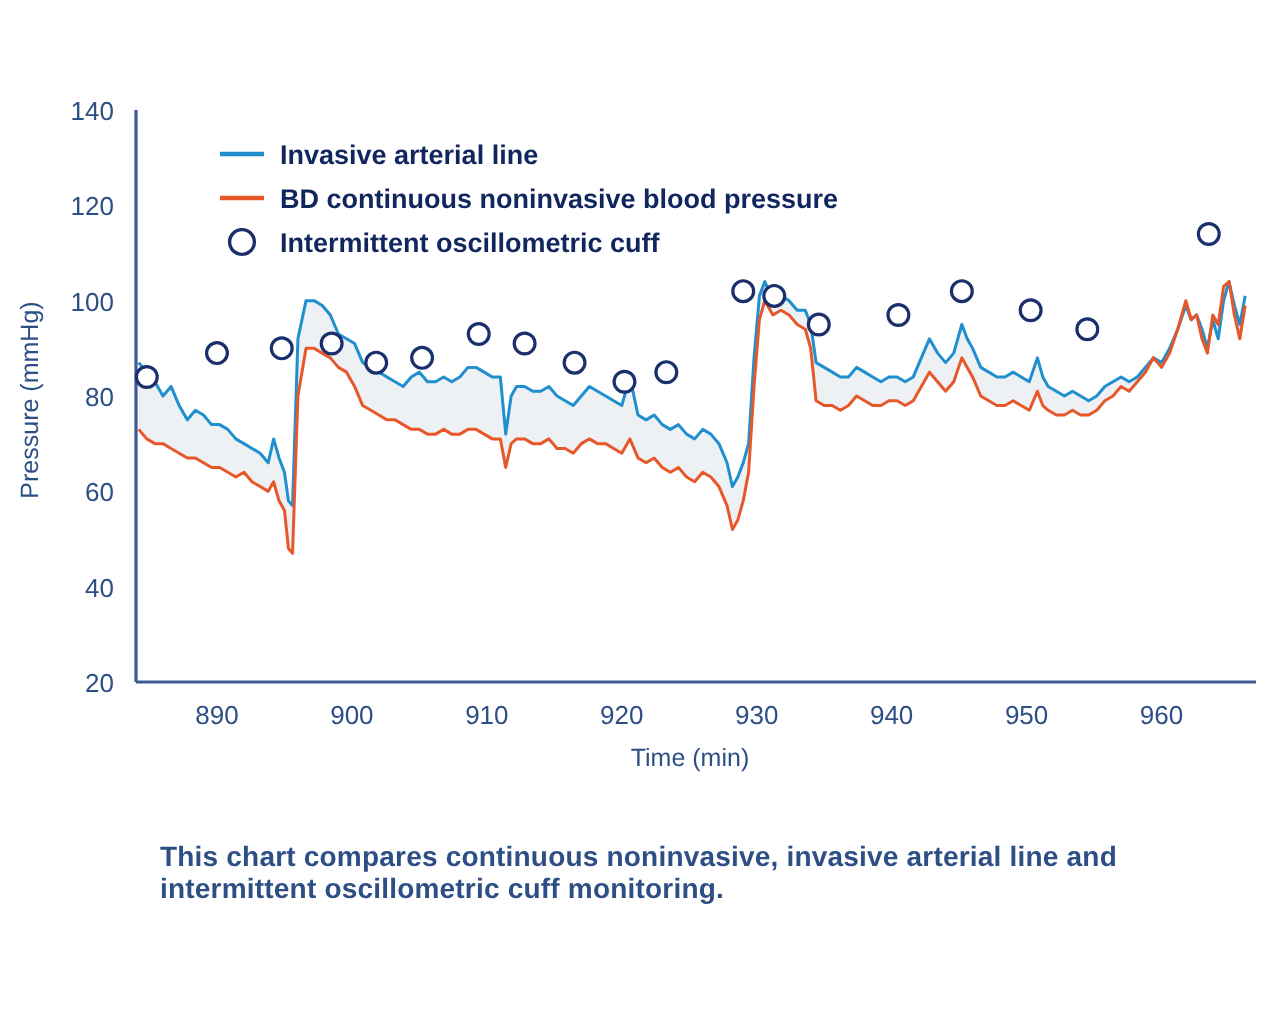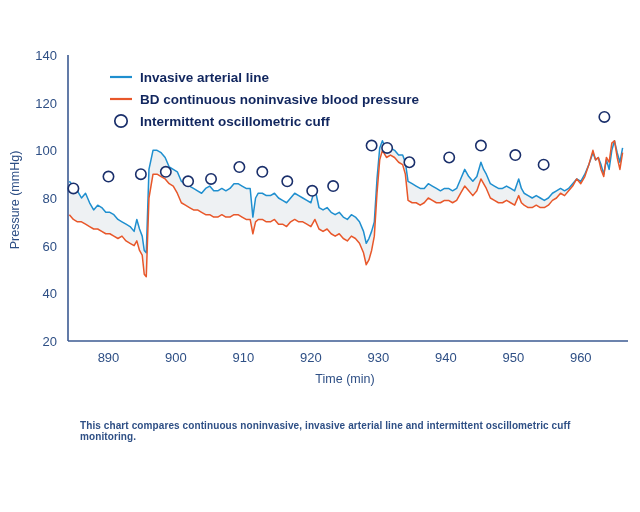--- a/index.html
+++ b/index.html
@@ -39,21 +39,21 @@
     font-size: 13.5px;
     font-weight: bold;
   }
   .caption {
     position: absolute;
     left: 80px;
     top: 420px;
     width: 540px;
     color: #2e4f85;
     font-family: "Liberation Sans", sans-serif;
-    font-size: 10px;
+    font-size: 14px;
     font-weight: bold;
     letter-spacing: 0.1px;
   }
 </style>
 </head>
 <body>
 
 <div id="figure">
   <svg id="chart-svg" width="640" height="512">
       <path d="M69.35,181.32 L73.40,186.08 L77.45,190.85 L81.49,198.00 L85.54,193.23 L89.59,202.77 L93.64,209.92 L97.69,205.15 L101.73,207.53 L105.78,212.30 L109.83,212.30 L113.88,214.68 L117.93,219.45 L121.98,221.83 L126.02,224.22 L130.07,226.60 L134.12,231.37 L136.82,219.45 L139.52,228.98 L142.22,236.13 L144.24,250.43 L146.27,252.82 L148.96,169.40 L153.01,150.33 L157.06,150.33 L161.11,152.72 L165.16,157.48 L169.20,167.02 L173.25,169.40 L177.30,171.78 L181.35,181.32 L185.40,183.70 L189.45,186.08 L193.49,188.47 L197.54,190.85 L201.59,193.23 L205.64,188.47 L209.69,186.08 L213.73,190.85 L217.78,190.85 L221.83,188.47 L225.88,190.85 L229.93,188.47 L233.98,183.70 L238.02,183.70 L242.07,186.08 L246.12,188.47 L250.17,188.47 L252.87,217.07 L255.57,198.00 L258.27,193.23 L262.31,193.23 L266.36,195.62 L270.41,195.62 L274.46,193.23 L278.51,198.00 L282.55,200.38 L286.60,202.77 L290.65,198.00 L294.70,193.23 L298.75,195.62 L302.80,198.00 L306.84,200.38 L310.89,202.77 L314.94,188.47 L318.99,207.53 L323.04,209.92 L327.08,207.53 L331.13,212.30 L335.18,214.68 L339.23,212.30 L343.28,217.07 L347.33,219.45 L351.37,214.68 L355.42,217.07 L359.47,221.83 L363.52,231.37 L366.22,243.28 L368.92,238.52 L371.61,231.37 L374.31,221.83 L377.01,178.93 L379.71,147.95 L382.41,140.80 L386.46,150.33 L390.51,147.95 L394.55,150.33 L398.60,155.10 L402.65,155.10 L405.35,162.25 L408.05,181.32 L412.10,183.70 L416.14,186.08 L420.19,188.47 L424.24,188.47 L428.29,183.70 L432.34,186.08 L436.39,188.47 L440.43,190.85 L444.48,188.47 L448.53,188.47 L452.58,190.85 L456.63,188.47 L460.67,178.93 L464.72,169.40 L468.77,176.55 L472.82,181.32 L476.87,176.55 L480.92,162.25 L483.61,169.40 L486.31,174.17 L490.36,183.70 L494.41,186.08 L498.46,188.47 L502.51,188.47 L506.55,186.08 L510.60,188.47 L514.65,190.85 L518.70,178.93 L521.40,188.47 L524.10,193.23 L528.14,195.62 L532.19,198.00 L536.24,195.62 L540.29,198.00 L544.34,200.38 L548.39,198.00 L552.43,193.23 L556.48,190.85 L560.53,188.47 L564.58,190.85 L568.63,188.47 L572.67,183.70 L576.72,178.93 L580.77,181.32 L584.82,174.17 L588.87,164.63 L592.92,152.72 L595.61,159.87 L598.31,157.48 L601.01,164.63 L603.71,174.17 L606.41,159.87 L609.11,169.40 L611.81,150.33 L614.51,140.80 L617.20,152.72 L619.90,162.25 L622.60,147.95 L622.60,152.72 L619.90,169.40 L617.20,157.48 L614.51,140.80 L611.81,143.18 L609.11,162.25 L606.41,157.48 L603.71,176.55 L601.01,169.40 L598.31,157.48 L595.61,159.87 L592.92,150.33 L588.87,164.63 L584.82,176.55 L580.77,183.70 L576.72,178.93 L572.67,186.08 L568.63,190.85 L564.58,195.62 L560.53,193.23 L556.48,198.00 L552.43,200.38 L548.39,205.15 L544.34,207.53 L540.29,207.53 L536.24,205.15 L532.19,207.53 L528.14,207.53 L524.10,205.15 L521.40,202.77 L518.70,195.62 L514.65,205.15 L510.60,202.77 L506.55,200.38 L502.51,202.77 L498.46,202.77 L494.41,200.38 L490.36,198.00 L486.31,188.47 L483.61,183.70 L480.92,178.93 L476.87,190.85 L472.82,195.62 L468.77,190.85 L464.72,186.08 L460.67,193.23 L456.63,200.38 L452.58,202.77 L448.53,200.38 L444.48,200.38 L440.43,202.77 L436.39,202.77 L432.34,200.38 L428.29,198.00 L424.24,202.77 L420.19,205.15 L416.14,202.77 L412.10,202.77 L408.05,200.38 L405.35,174.17 L402.65,164.63 L398.60,162.25 L394.55,157.48 L390.51,155.10 L386.46,157.48 L382.41,150.33 L379.71,159.87 L377.01,193.23 L374.31,236.13 L371.61,250.43 L368.92,259.97 L366.22,264.73 L363.52,252.82 L359.47,243.28 L355.42,238.52 L351.37,236.13 L347.33,240.90 L343.28,238.52 L339.23,233.75 L335.18,236.13 L331.13,233.75 L327.08,228.98 L323.04,231.37 L318.99,228.98 L314.94,219.45 L310.89,226.60 L306.84,224.22 L302.80,221.83 L298.75,221.83 L294.70,219.45 L290.65,221.83 L286.60,226.60 L282.55,224.22 L278.51,224.22 L274.46,219.45 L270.41,221.83 L266.36,221.83 L262.31,219.45 L258.27,219.45 L255.57,221.83 L252.87,233.75 L250.17,219.45 L246.12,219.45 L242.07,217.07 L238.02,214.68 L233.98,214.68 L229.93,217.07 L225.88,217.07 L221.83,214.68 L217.78,217.07 L213.73,217.07 L209.69,214.68 L205.64,214.68 L201.59,212.30 L197.54,209.92 L193.49,209.92 L189.45,207.53 L185.40,205.15 L181.35,202.77 L177.30,193.23 L173.25,186.08 L169.20,183.70 L165.16,178.93 L161.11,176.55 L157.06,174.17 L153.01,174.17 L148.96,198.00 L146.27,276.65 L144.24,274.27 L142.22,255.20 L139.52,250.43 L136.82,240.90 L134.12,245.67 L130.07,243.28 L126.02,240.90 L121.98,236.13 L117.93,238.52 L113.88,236.13 L109.83,233.75 L105.78,233.75 L101.73,231.37 L97.69,228.98 L93.64,228.98 L89.59,226.60 L85.54,224.22 L81.49,221.83 L77.45,221.83 L73.40,219.45 L69.35,214.68 Z" fill="#eef1f3" stroke="none"></path>

